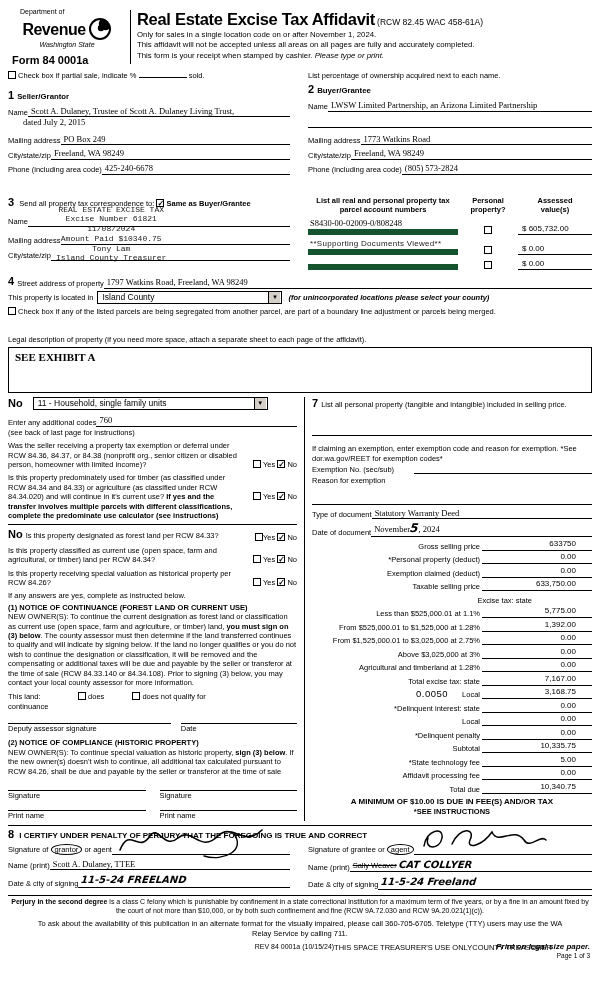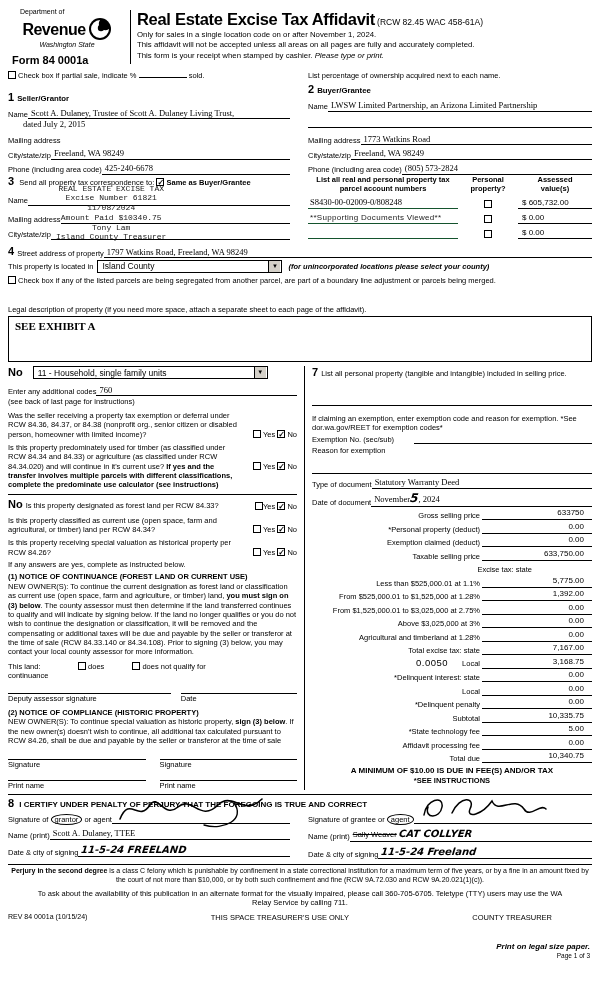--- a/index.html
+++ b/index.html
@@ -42,21 +42,21 @@
   .secnum { font-size:11px; font-weight:bold; margin-right:3px; }
   .sectitle { font-weight:bold; font-size:7.8px; }
 
   
   .sec3wrap { position:relative; }
   .stamp { position:absolute; left:48px; top:9px; text-align:center; color:#1a1a1a;
            font-family:"Liberation Mono", monospace; font-size:8px; line-height:1.22; z-index:5; }
   .supstamp { font-size:8px; color:#222; letter-spacing:0.3px; white-space:nowrap; }
   .phead { display:flex; font-weight:bold; text-align:center; }
   .prow { display:flex; align-items:flex-end; margin-top:4px; }
-  .pnum { width:150px; border-bottom:1px solid #14532d; min-height:10px; padding:0 2px; position:relative;}
+  .pnum { width:150px; border-bottom:6px solid #14532d; min-height:10px; padding:0 2px; position:relative;}
   .pcb { width:60px; text-align:center; }
   .pval { flex:1; border-bottom:1px solid #000; text-align:left; padding-left:4px; font-size:8px; }
 
   
   .dd { display:inline-flex; border:1px solid #000; background:#fff; height:13px; align-items:center; }
   .dd .ddval { padding:0 4px; font-size:8.5px; flex:1; white-space:nowrap; }
   .dd .ddbtn { width:12px; height:11px; border-left:1px solid #000; background:#d4d0c8;
                display:flex; align-items:center; justify-content:center; font-size:6px; margin-right:1px;}
 
   .legalbox { border:1.5px solid #000; height:46px; margin-top:2px; padding:3px 6px;
@@ -72,37 +72,37 @@
   .q .yn { align-self:flex-end; }
 
   .hr { border-top:1px solid #000; margin-top:4px; }
 
   .para { margin-top:3px; }
   .center { text-align:center; }
 
   
   .trow { display:flex; align-items:flex-end; margin-top:1.5px; height:12px; }
   .trow .tl { flex:1; text-align:right; white-space:nowrap; padding-right:2px; }
-  .trow .tv { position:absolute; right:8px; bottom:1px; font-size:8px; }
+  .trow .tv { position:absolute; right:16px; bottom:1px; font-size:8px; }
   .tvwrap { width:110px; border-bottom:1px solid #000; position:relative; height:12px; }
   .rate { font-size:9.5px; letter-spacing:0.5px; margin-right:14px; }
 
   
   .sec8 { border-top:1px solid #000; margin-top:4px; padding-top:2px; }
   .sigrow { display:flex; align-items:flex-end; margin-top:4px; }
   .sigrow .lbl { white-space:nowrap; }
   .circled { border:1.1px solid #000; border-radius:50%; padding:0 3px; }
   .hand { font-family:"DejaVu Sans", sans-serif; font-style:italic; font-weight:bold;
           font-size:10px; display:inline-block; transform:skewX(-6deg); white-space:nowrap; }
   .struck { text-decoration:line-through; }
   .sigslot { position:relative; }
   .sigslot svg { position:absolute; left:4px; bottom:-4px; overflow:visible; }
 
   .footnote { font-size:7px; text-align:center; margin-top:3px; }
-  .footrow { display:flex; justify-content:space-between; font-size:7px; margin-top:5px; }
+  .footrow { display:flex; justify-content:flex-end; font-size:7px; margin-top:5px; }
   .printnote { position:absolute; right:10px; bottom:28px; text-align:right; }
   .printnote .p1 { font-weight:bold; font-style:italic; font-size:8px; }
   .printnote .p2 { font-size:6.5px; }
 </style>
 </head>
 <body>
 
 <div class="page">
 
   <div class="header">
@@ -150,20 +150,21 @@
       <div><span class="secnum">1</span><span class="sectitle">Seller/Grantor</span></div>
       <div class="frow">
         <span class="lbl">Name</span>
         <span class="fline"><span class="fill">Scott A. Dulaney, Trustee of Scott A. Dulaney Living Trust,</span></span>
       </div>
       <div class="frow" style="margin-top:0;">
         <span class="fline" style="border-bottom:none;"><span class="fill" style="margin-left:12px;">dated July 2, 2015</span></span>
       </div>
       <div class="frow" style="margin-top:6px;">
         <span class="lbl">Mailing address</span>
+        <span class="fline"><span class="fill">PO Box 249</span></span>
       </div>
       <div class="frow">
         <span class="lbl">City/state/zip</span>
         <span class="fline"><span class="fill">Freeland, WA 98249</span></span>
       </div>
       <div class="frow">
         <span class="lbl">Phone (including area code)</span>
         <span class="fline"><span class="fill">425-240-6678</span></span>
       </div>
     </div>
@@ -184,21 +185,21 @@
         <span class="lbl">City/state/zip</span>
         <span class="fline"><span class="fill">Freeland, WA 98249</span></span>
       </div>
       <div class="frow">
         <span class="lbl">Phone (including area code)</span>
         <span class="fline"><span class="fill">(805) 573-2824</span></span>
       </div>
     </div>
   </div>
 
-  <div class="two-col" style="margin-top:0;">
+  <div class="two-col" style="margin-top:21px;">
     <div class="col colL sec3wrap">
       <div>
         <span class="secnum">3</span>
         <span>Send all property tax correspondence to:</span>
         <span class="cb">✓</span>
         <span class="b">Same as Buyer/Grantee</span>
       </div>
       <div class="frow" style="margin-top:8px;">
         <span class="lbl">Name</span>
         <span class="fline"></span>

